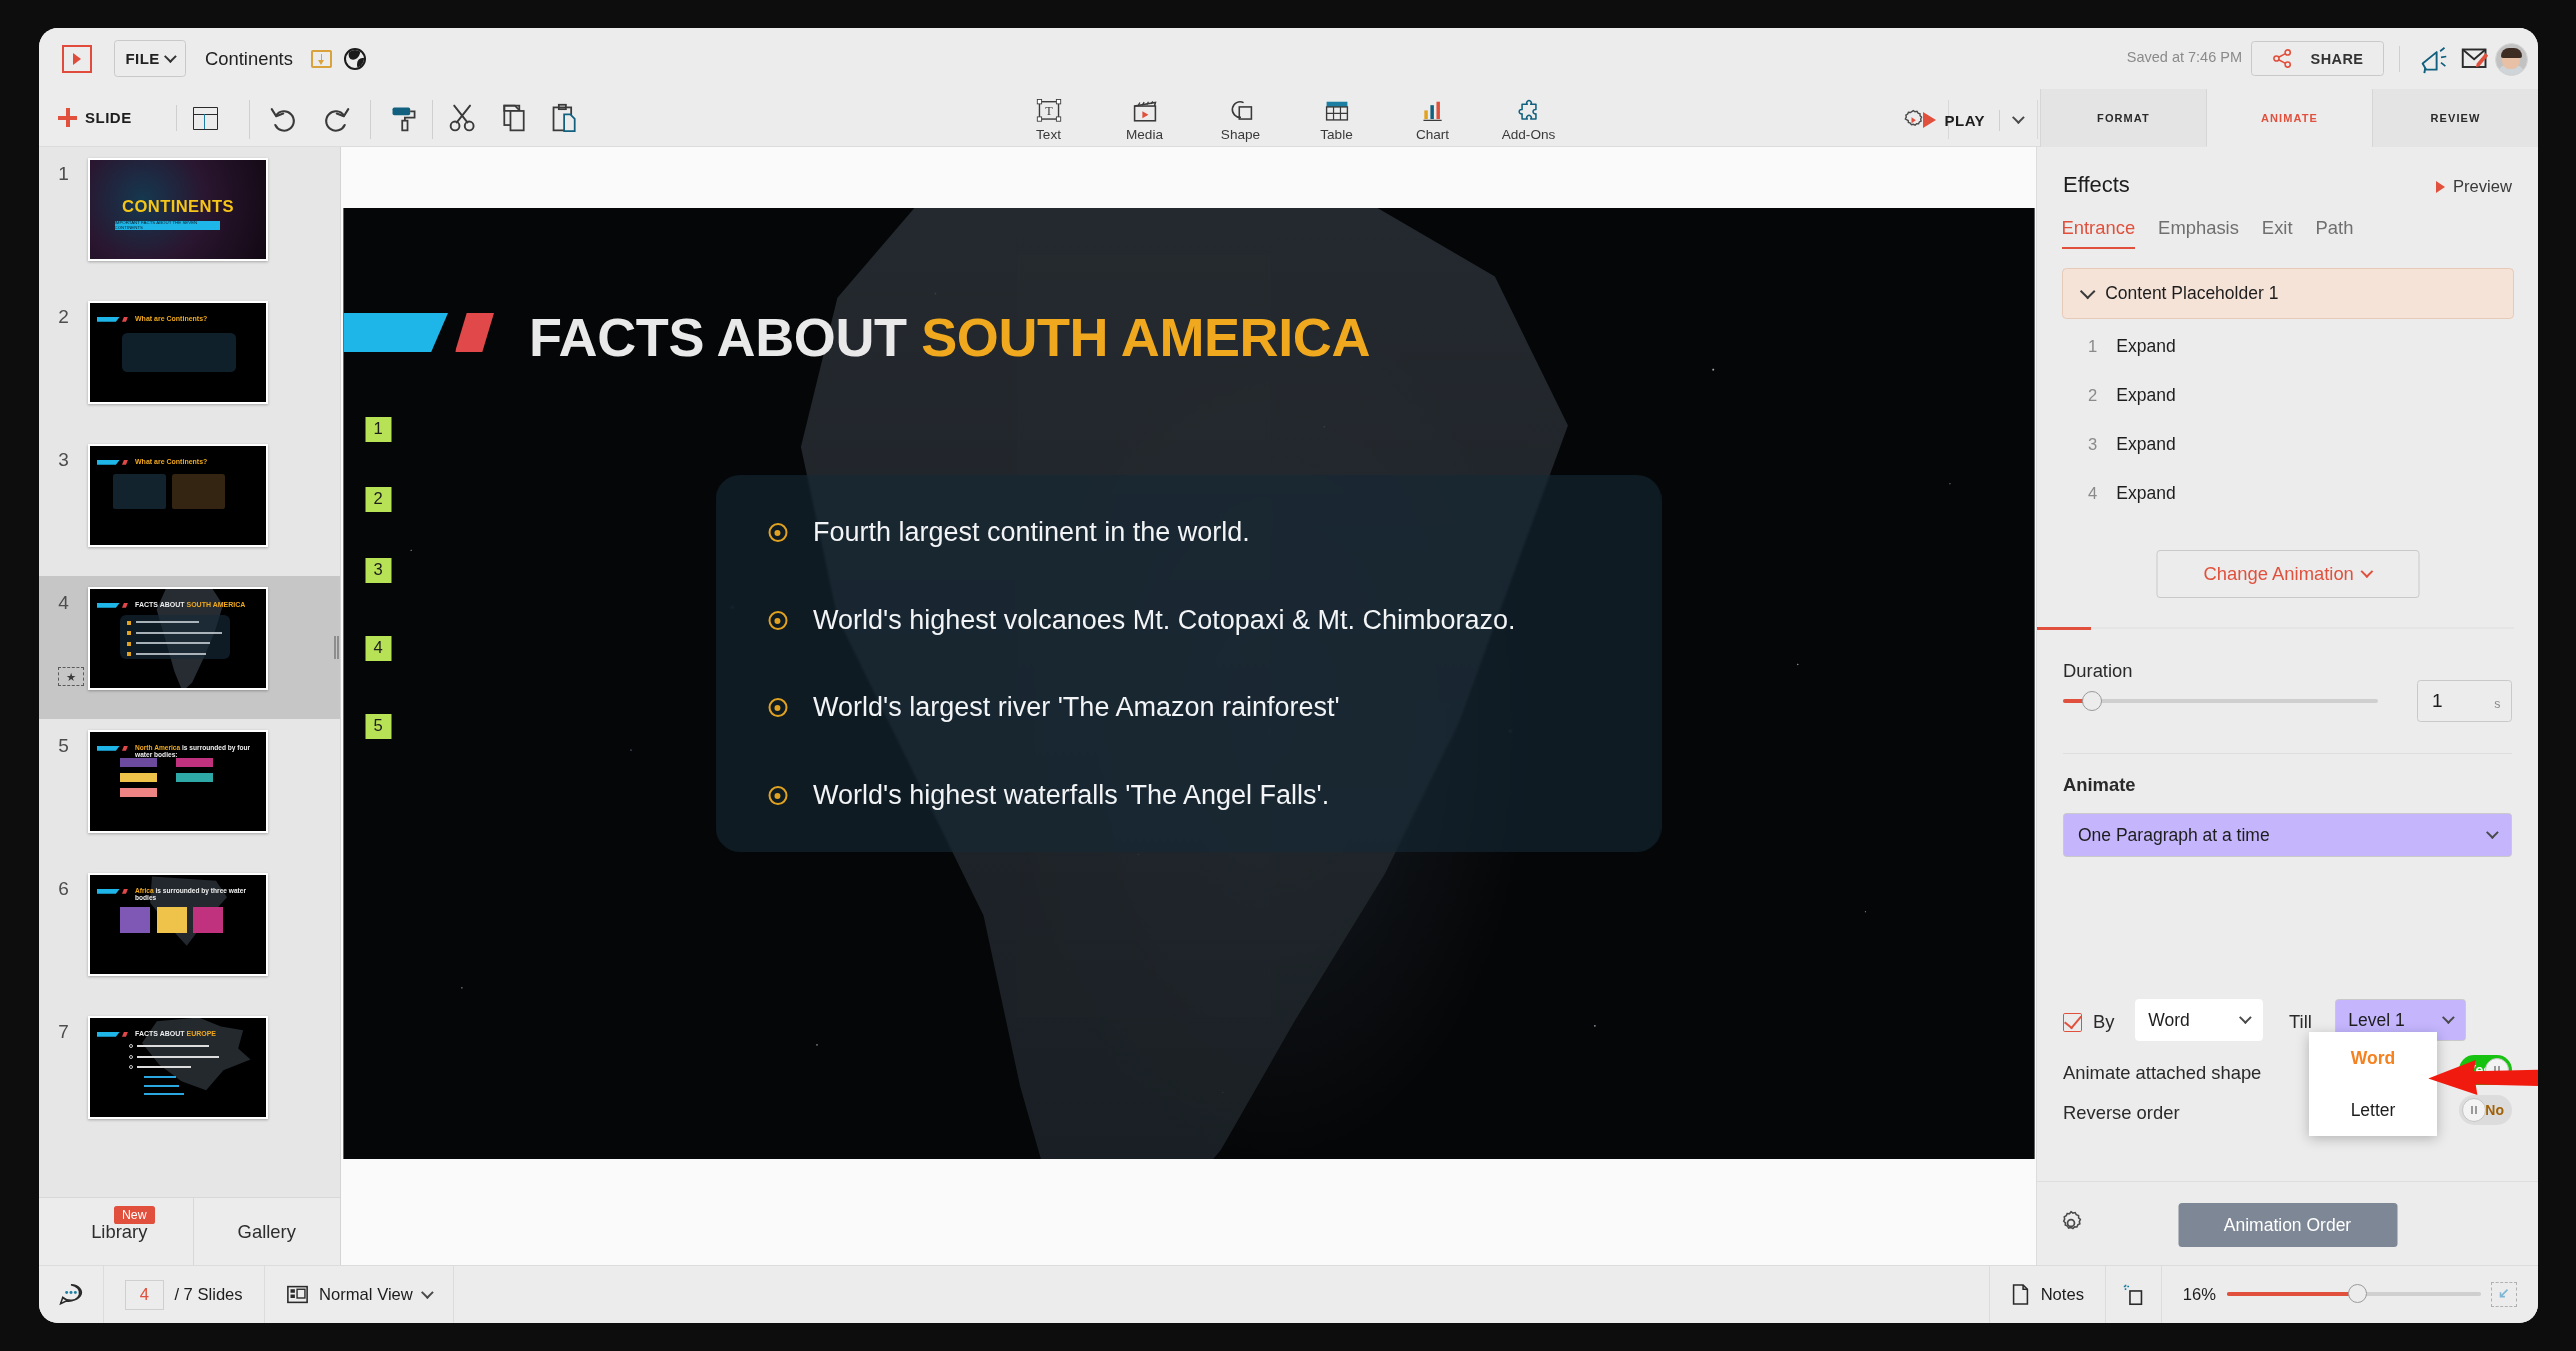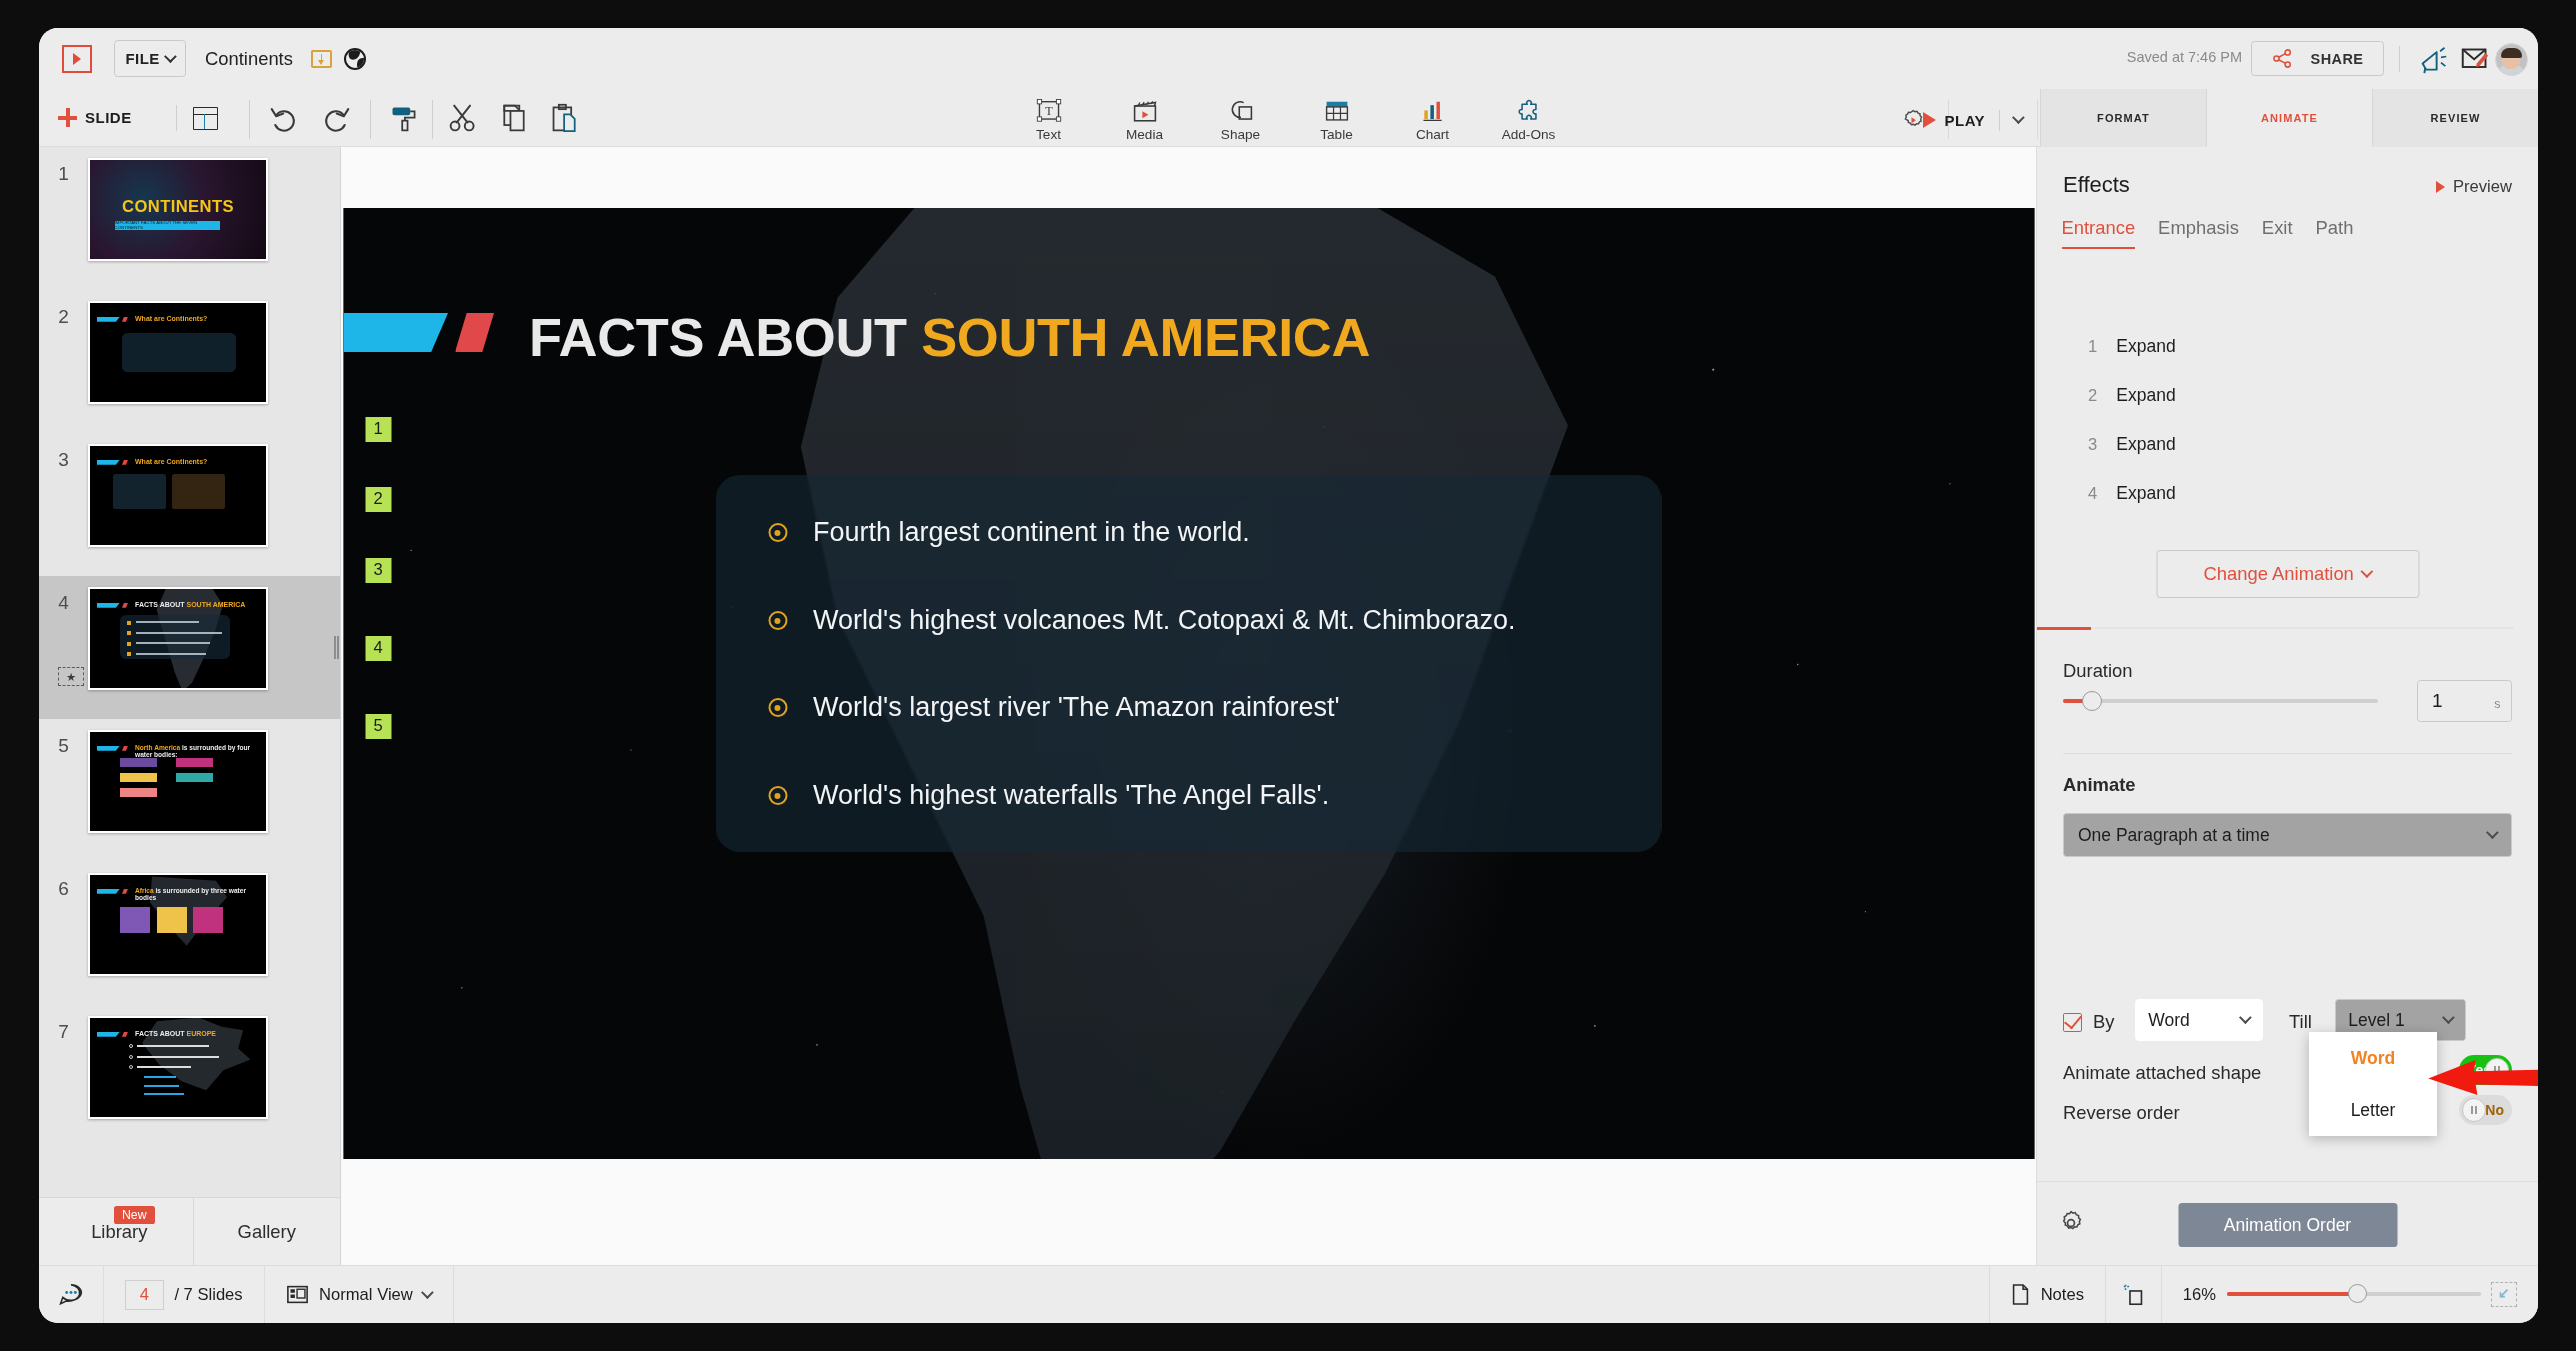--- a/index.html
+++ b/index.html
@@ -159,21 +159,21 @@
   .hr-accent:before{content:"";position:absolute;left:0;top:0;width:54px;height:2.6px;background:#e0503c;}
   .sec-lbl{position:absolute;font-size:18.4px;color:#2a2a2a;}
   .slider{position:absolute;left:26px;top:692px;width:315px;height:5.3px;}
   .slider .track{position:absolute;left:0;top:0;width:100%;height:4.4px;background:#cfcfcf;border-radius:2.6px;}
   .slider .fill{position:absolute;left:0;top:0;height:4.4px;background:#e0503c;border-radius:2.6px;}
   .slider .knob{position:absolute;top:-8px;width:20px;height:20px;border-radius:50%;background:#ececec;border:1.8px solid #9a9a9a;cursor:pointer;}
   .dur-box{position:absolute;right:26px;top:670px;width:95px;height:42px;border:0.9px solid #c9c9c9;border-radius:3.5px;background:#ececec;}
   .dur-val{position:absolute;left:14px;top:8.8px;font-size:19px;color:#1d1d1d;}
   .dur-unit{position:absolute;right:10.5px;top:16px;font-size:12.3px;color:#8a8a8a;}
   .hr-thin{position:absolute;left:26px;right:26px;top:743px;height:0.9px;background:#dedede;}
-  .sel-box{position:absolute;border:0.9px solid #c9c9c9;border-radius:3.5px;background:#a3a3a3;display:flex;align-items:center;cursor:pointer;}
+  .sel-box{position:absolute;border:0.9px solid #c9c9c9;border-radius:3.5px;background:#c4b5fd;display:flex;align-items:center;cursor:pointer;}
   .sel-txt{font-size:17.5px;color:#1d1d1d;}
   .sel-chev{width:8.8px;height:8.8px;border-right:2.2px solid #4a4a4a;border-bottom:2.2px solid #4a4a4a;transform:rotate(45deg);margin-top:-4.4px;}
   .check{position:absolute;left:26px;top:866px;width:19px;height:19px;border:1.8px solid #e0503c;border-radius:1.8px;cursor:pointer;}
   .check:after{content:"";position:absolute;left:4.4px;top:-1.8px;width:8px;height:14px;border-right:2.2px solid #e0503c;border-bottom:2.2px solid #e0503c;transform:rotate(40deg);}
   .toggle{position:absolute;width:53px;height:30px;border-radius:15px;display:flex;align-items:center;cursor:pointer;}
   .toggle.on{background:#17c310;justify-content:flex-start;}
   .toggle.off{background:#dcdcdc;justify-content:flex-end;}
   .toggle .lbl{font-size:14px;color:#fff;padding:0 8px;font-weight:bold;}
   .toggle.off .lbl{color:#a16207;padding-left:32px;}
   .toggle .knob{width:24.5px;height:24.5px;border-radius:50%;background:#f3f3f3;border:0.9px solid #c4c4c4;display:flex;align-items:center;justify-content:center;position:absolute;}
@@ -536,20 +536,24 @@
       <span class="preview-lbl">Preview</span>
     </div>
 
     <div class="eff-tabs">
       <div class="eff-tab active">Entrance</div>
       <div class="eff-tab">Emphasis</div>
       <div class="eff-tab">Exit</div>
       <div class="eff-tab">Path</div>
     </div>
 
+    <div class="ph-row">
+      <span class="chev"></span>
+      <span class="ph-lbl">Content Placeholder 1</span>
+    </div>
 
     <div class="eff-item" style="top:189px">
       <span class="eff-idx">1</span>
       <span class="eff-name">Expand</span>
     </div>
     <div class="eff-item" style="top:238px">
       <span class="eff-idx">2</span>
       <span class="eff-name">Expand</span>
     </div>
     <div class="eff-item" style="top:287px">

